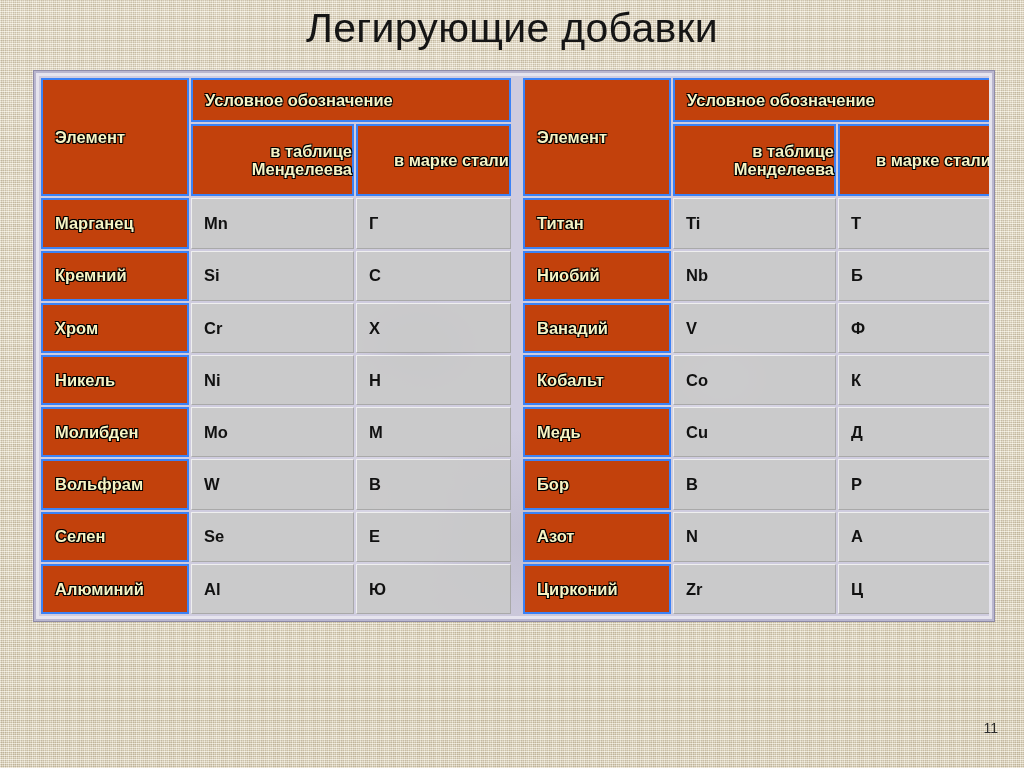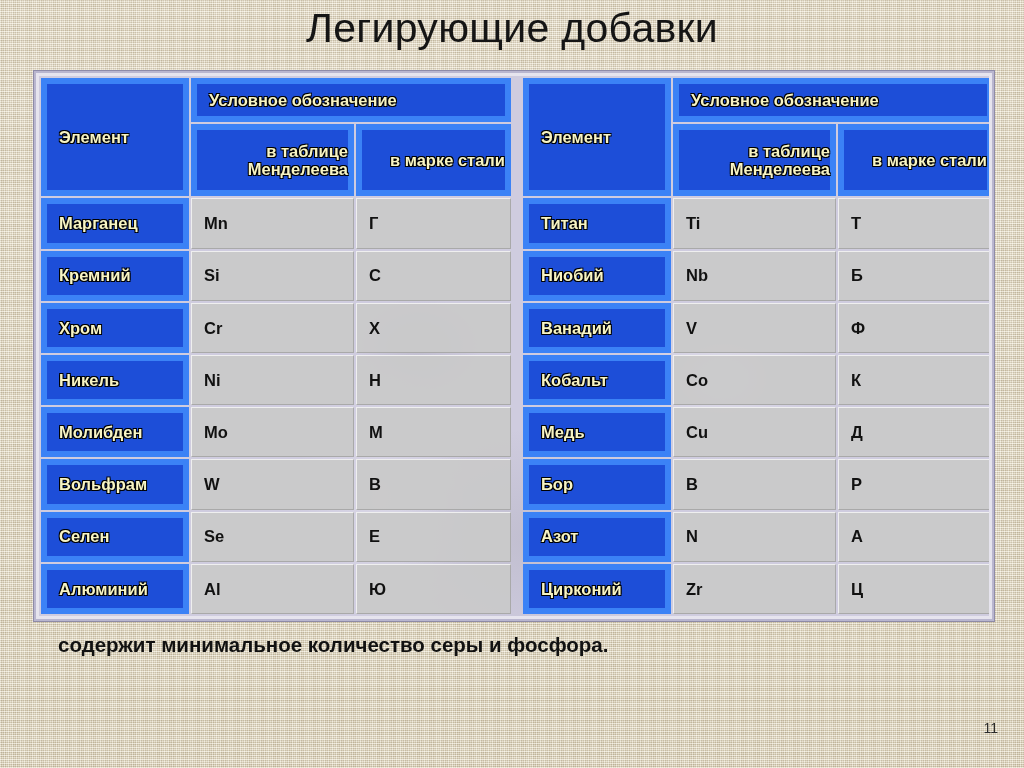--- a/index.html
+++ b/index.html
@@ -108,24 +108,24 @@
   table.data-table td {
     padding: 0 0 0 12px;
     vertical-align: middle;
     font-size: 16.5px;
     font-weight: bold;
     line-height: 1.12;
   }
 
   
   .blue {
-    background: #1d4ed8;
+    background: #c2410c;
     color: #f7f4c4;
     text-shadow: -1px -1px 0 #000, 1px -1px 0 #000, -1px 1px 0 #000, 1px 1px 0 #000;
-    border: 6px solid #3b82f6;
+    border: 2px solid #3b82f6;
   }
   
   .grey {
     background: rgba(201,201,201,0.93);
     color: #111;
     border-top: 1px solid #efefef;
     border-left: 1px solid #efefef;
     border-right: 1px solid #a9a9a9;
     border-bottom: 1px solid #a9a9a9;
     text-shadow: none;
@@ -270,16 +270,15 @@
             <td class="blue">Цирконий</td>
             <td class="grey">Zr</td>
             <td class="grey">Ц</td>
           </tr>
         </tbody>
     </table>
   </div>
 </div>
 
 <div class="caption">
-  <span class="bullet-line">содержит минимальное количество серы и фосфора.</span>
 </div>
 
 <div class="page-number">11</div>
 
 </body></html>

